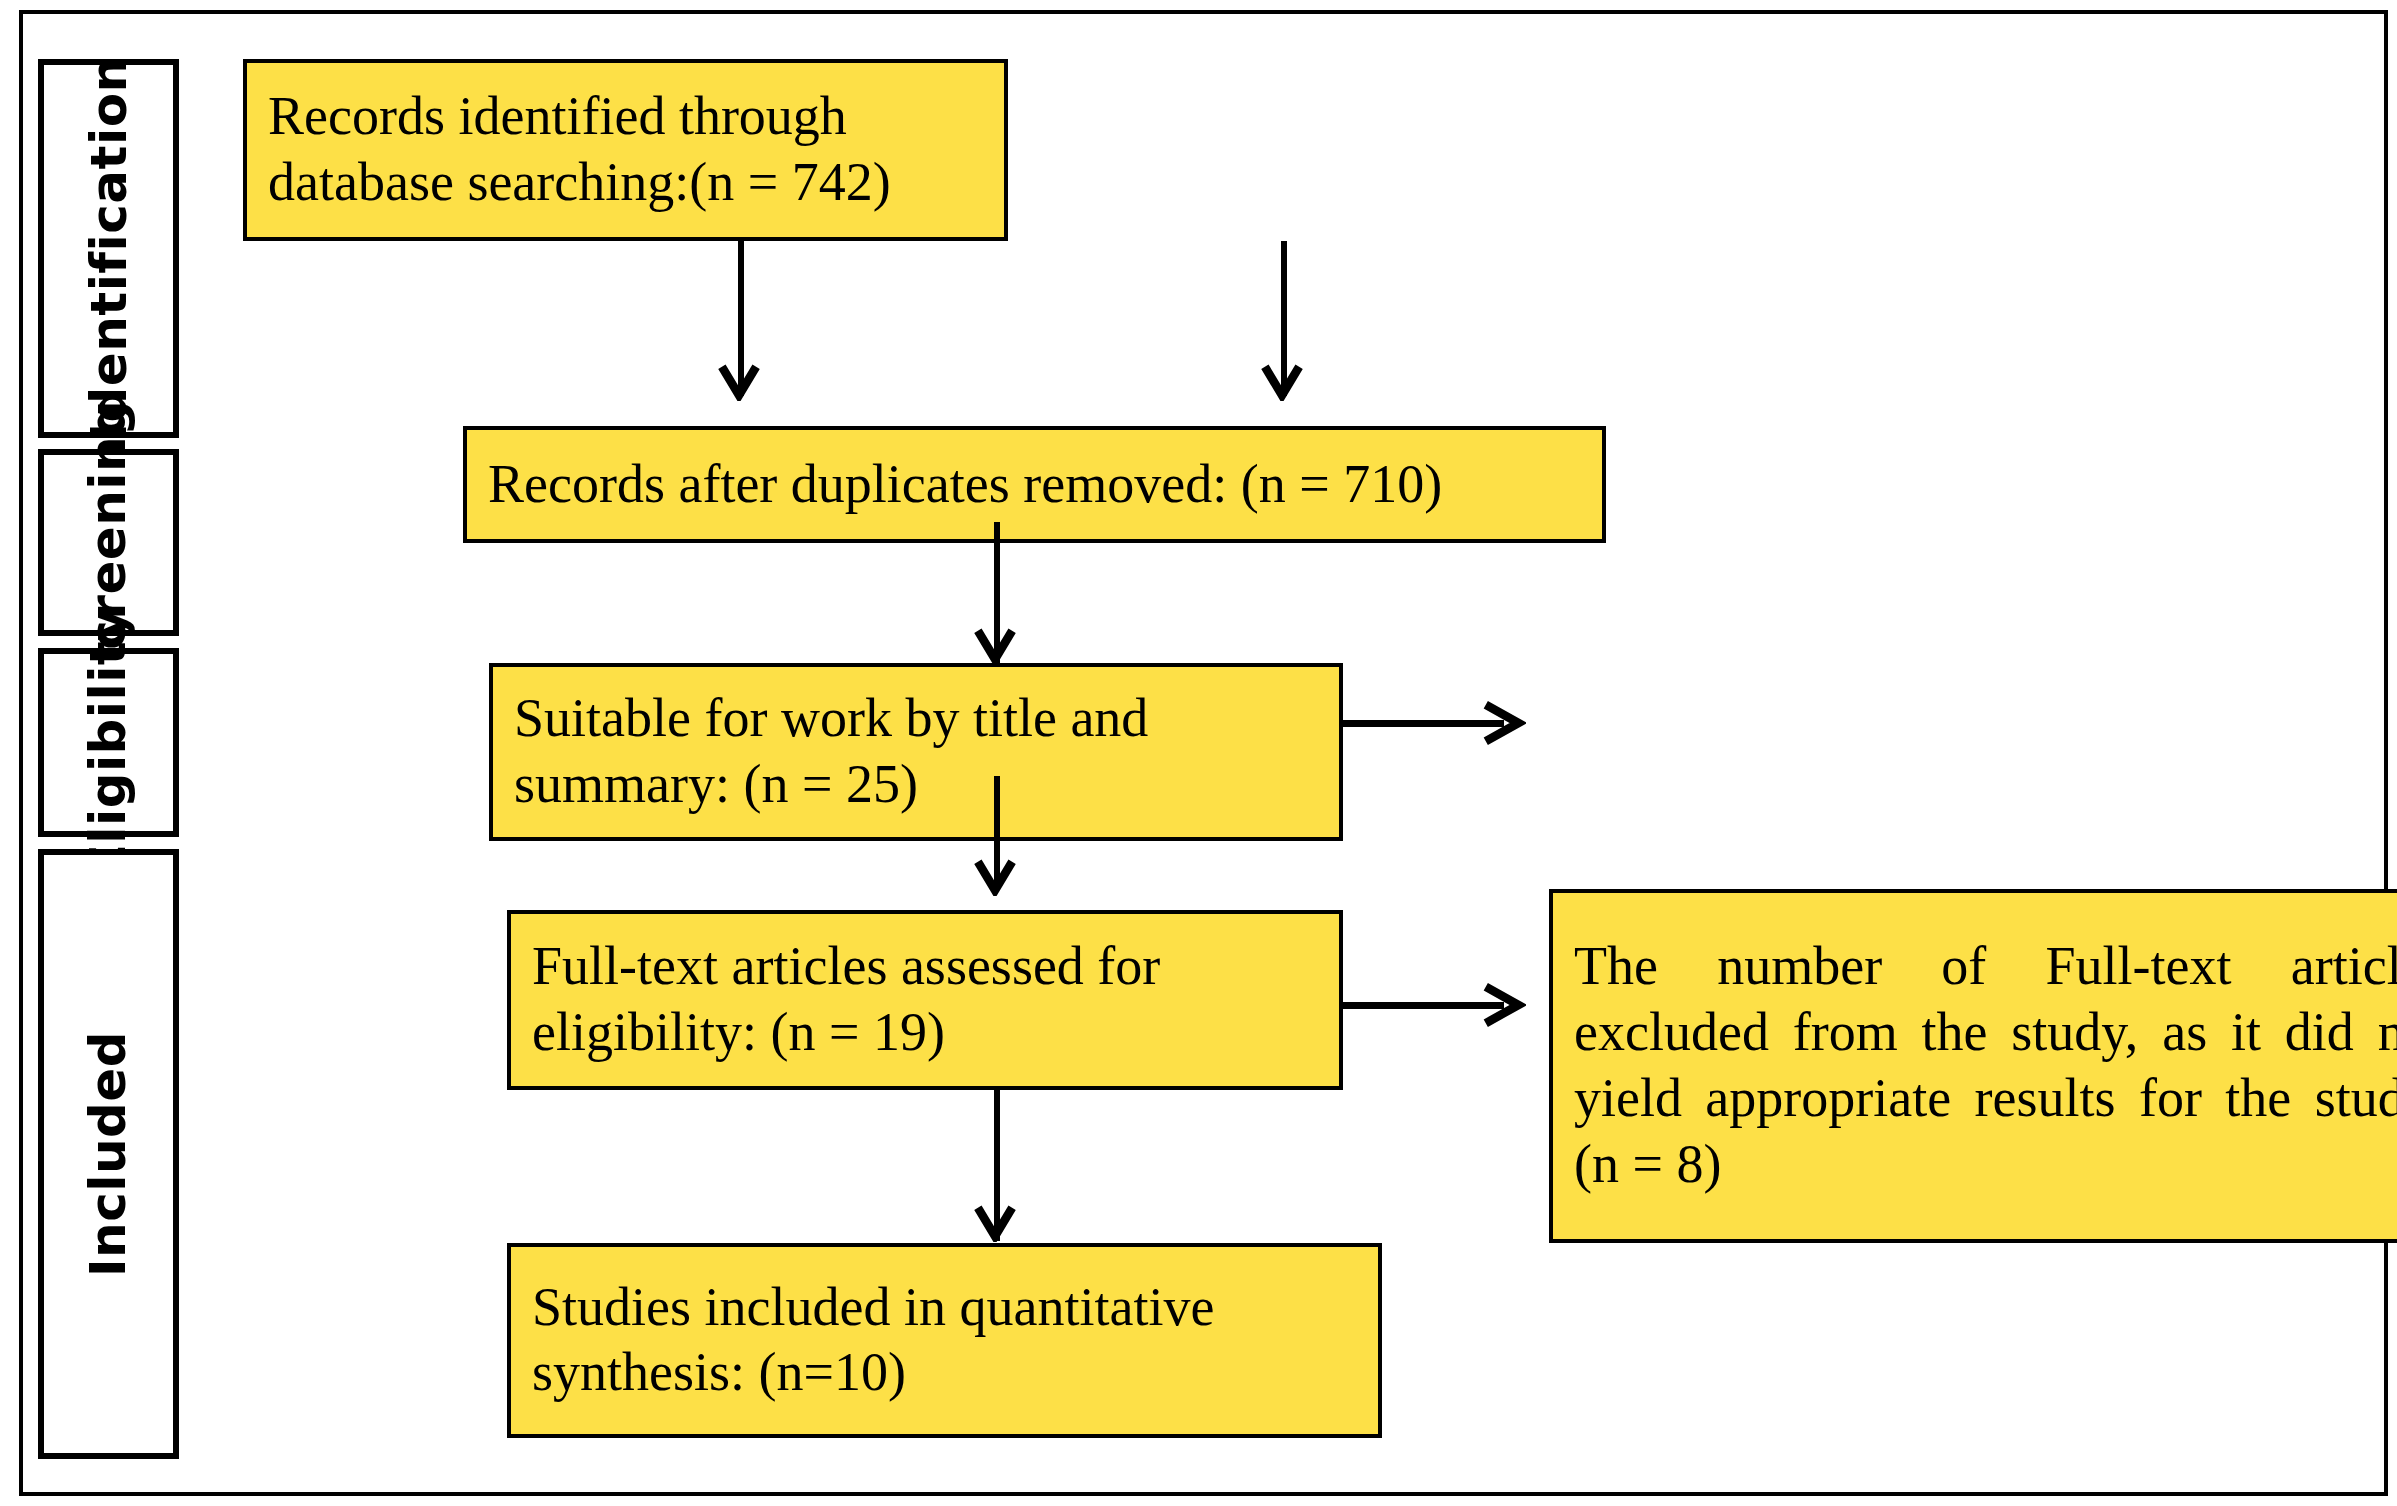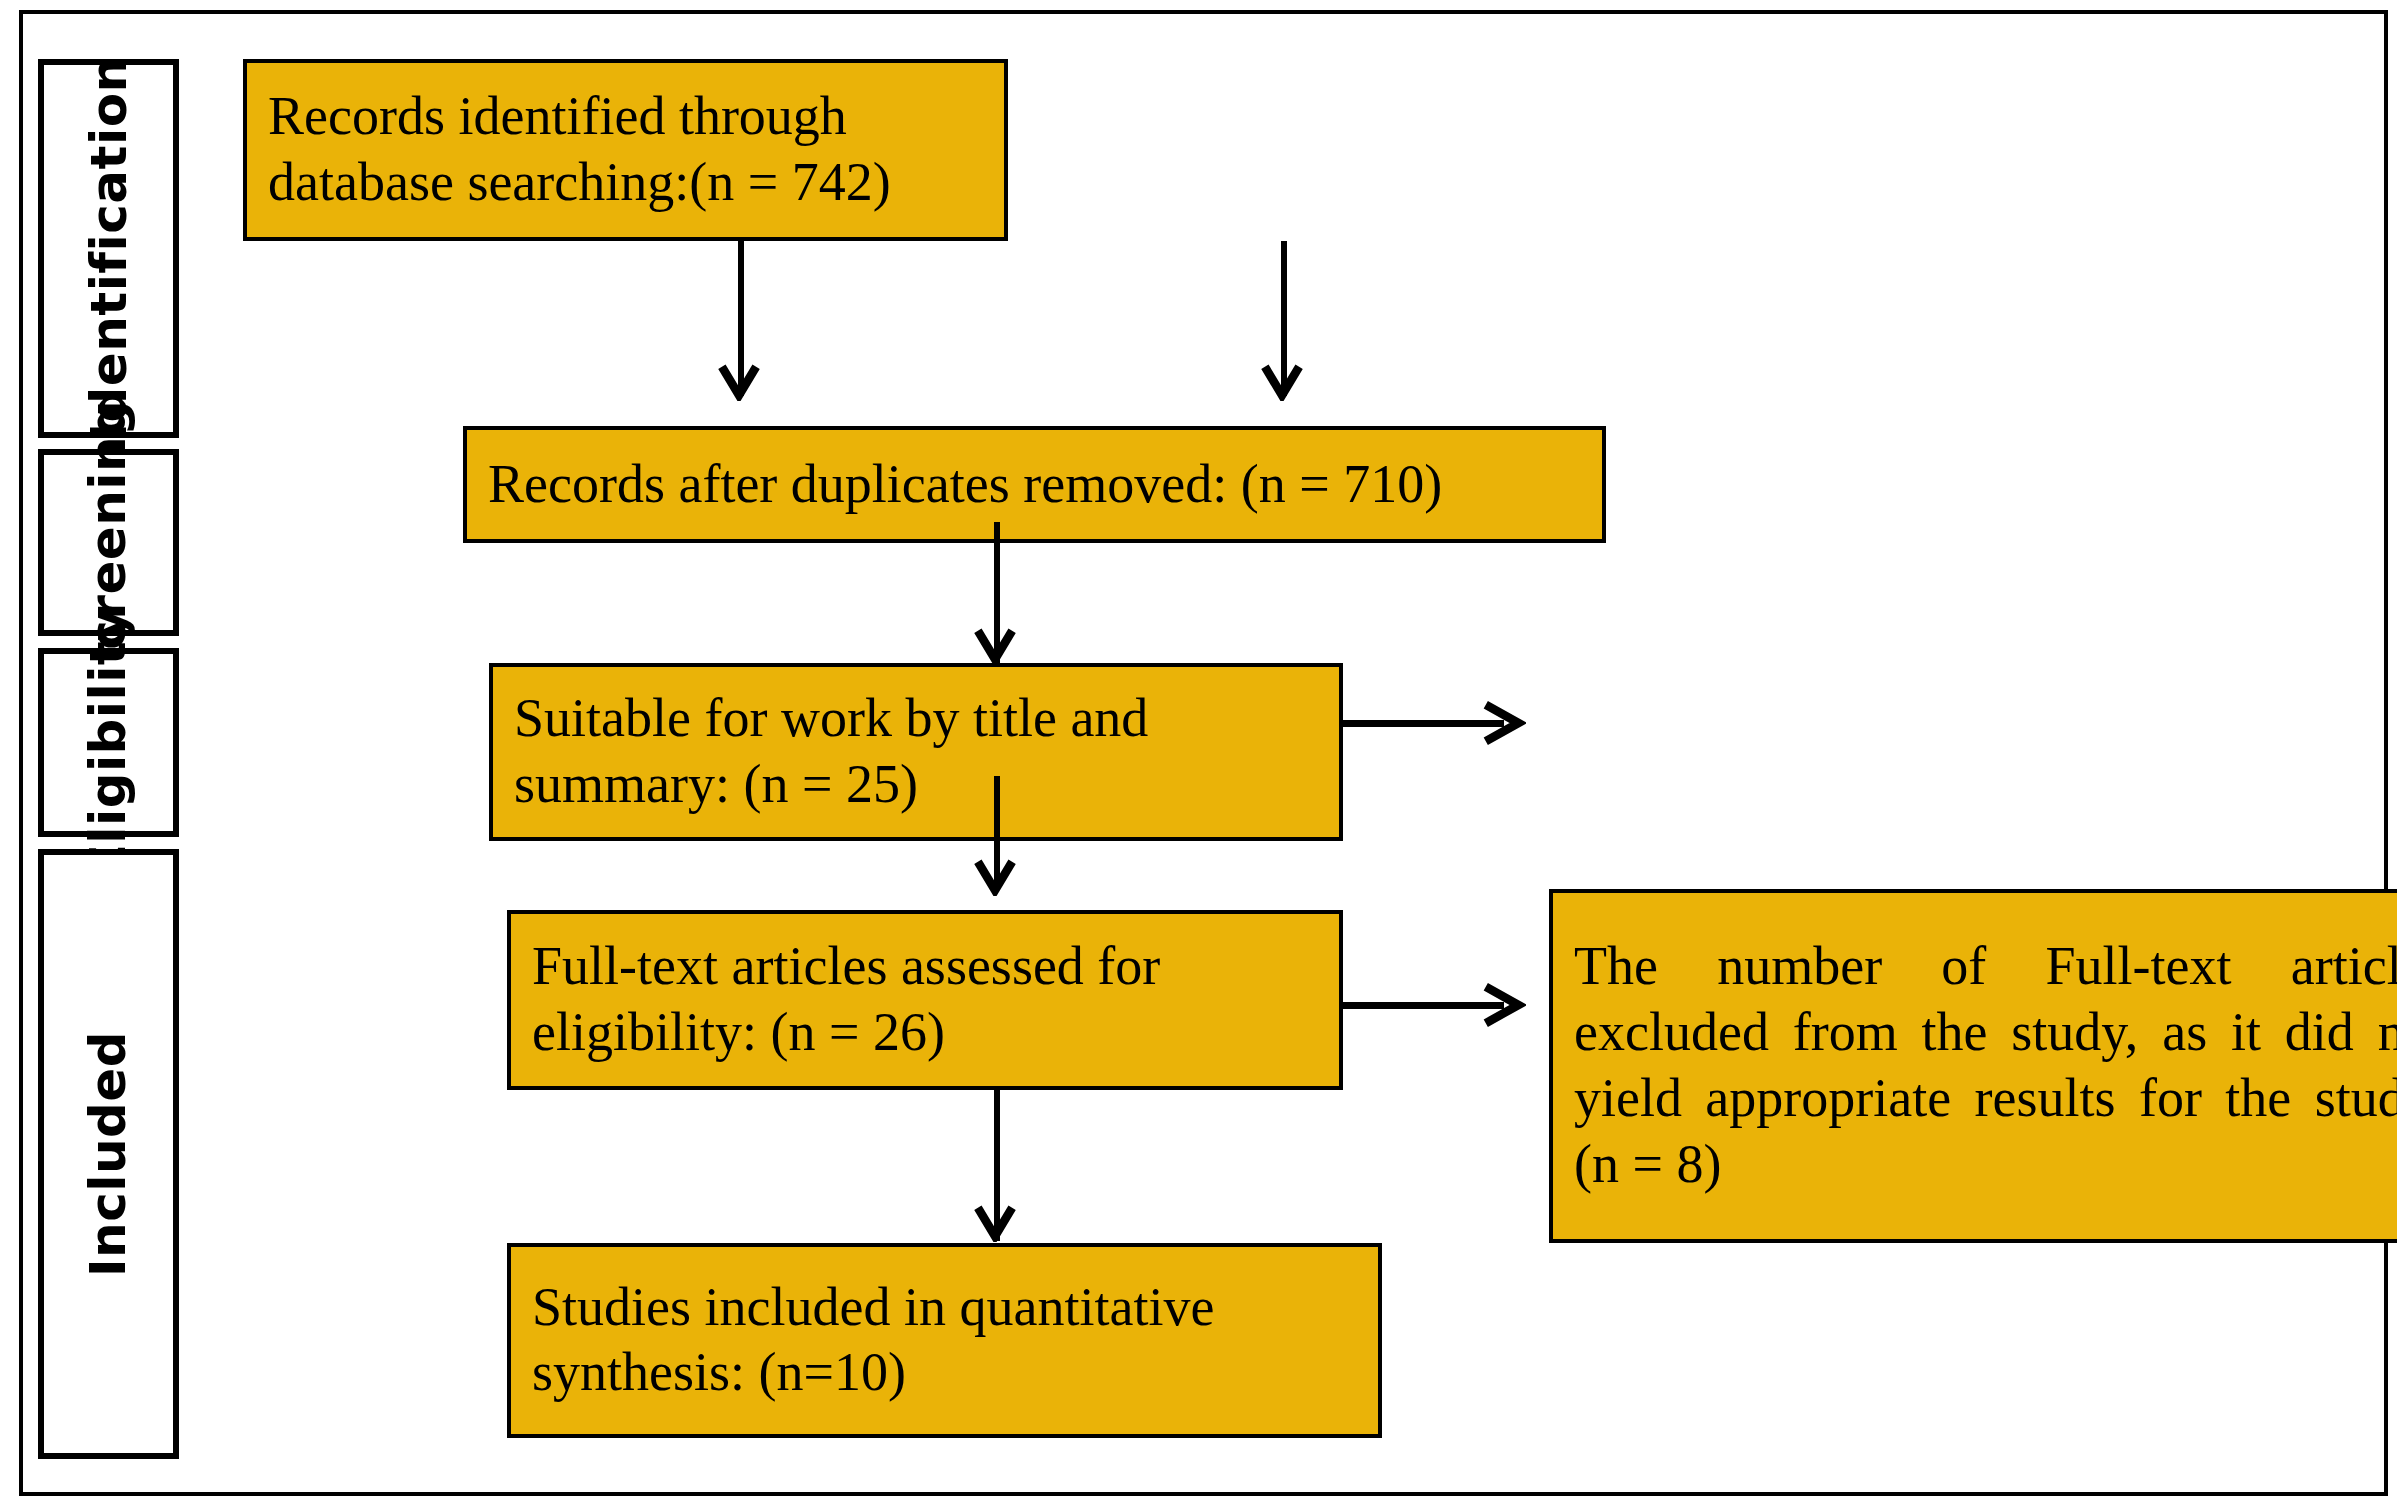--- a/index.html
+++ b/index.html
@@ -47,21 +47,21 @@
     white-space: nowrap;
     transform: rotate(-90deg);
     transform-origin: center center;
   }
 
   
   .node-box {
     position: absolute;
     border: 4.8px solid #000;
     box-sizing: border-box;
-    background: #eab308;
+    background: #fde047;
     text-decoration: underline;
   }
   .node-text {
     position: absolute;
     left: 21px;
     right: 15.3px;
     top: 50%;
     transform: translateY(-50%);
     font-size: 54px;
     line-height: 1.22;
@@ -161,21 +161,21 @@
   </div>
 
   <div class="v-line" style="left:994px; top:776px; height:113px;"></div>
   <div class="arrow-down" style="left:974px; top:858px;">
     <svg width="42" height="38" viewBox="0 0 44 40">
       <path d="M4 4 L22 34 L40 4" fill="none" stroke="#000" stroke-width="9" stroke-linecap="butt" stroke-linejoin="miter"></path>
     </svg>
   </div>
 
   <div class="node-box" style="left:507px; top:910px; width:836px; height:180px;">
-    <div class="node-text">Full-text articles assessed for eligibility: (n = 26)</div>
+    <div class="node-text">Full-text articles assessed for eligibility: (n = 19)</div>
   </div>
 
   <div class="node-box" style="left:1549px; top:889px; width:917px; height:354px;">
     <div class="node-text justify">The number of Full-text articles excluded from the study, as it did not yield appropriate results for the study: (n = 8)</div>
   </div>
 
   <div class="h-line" style="left:1343px; top:1002px; width:161px;"></div>
   <div class="arrow-right" style="left:1480px; top:983px;">
     <svg width="46" height="44" viewBox="0 0 48 46">
       <path d="M6 4 L40 23 L6 42" fill="none" stroke="#000" stroke-width="9" stroke-linecap="butt" stroke-linejoin="miter"></path>

